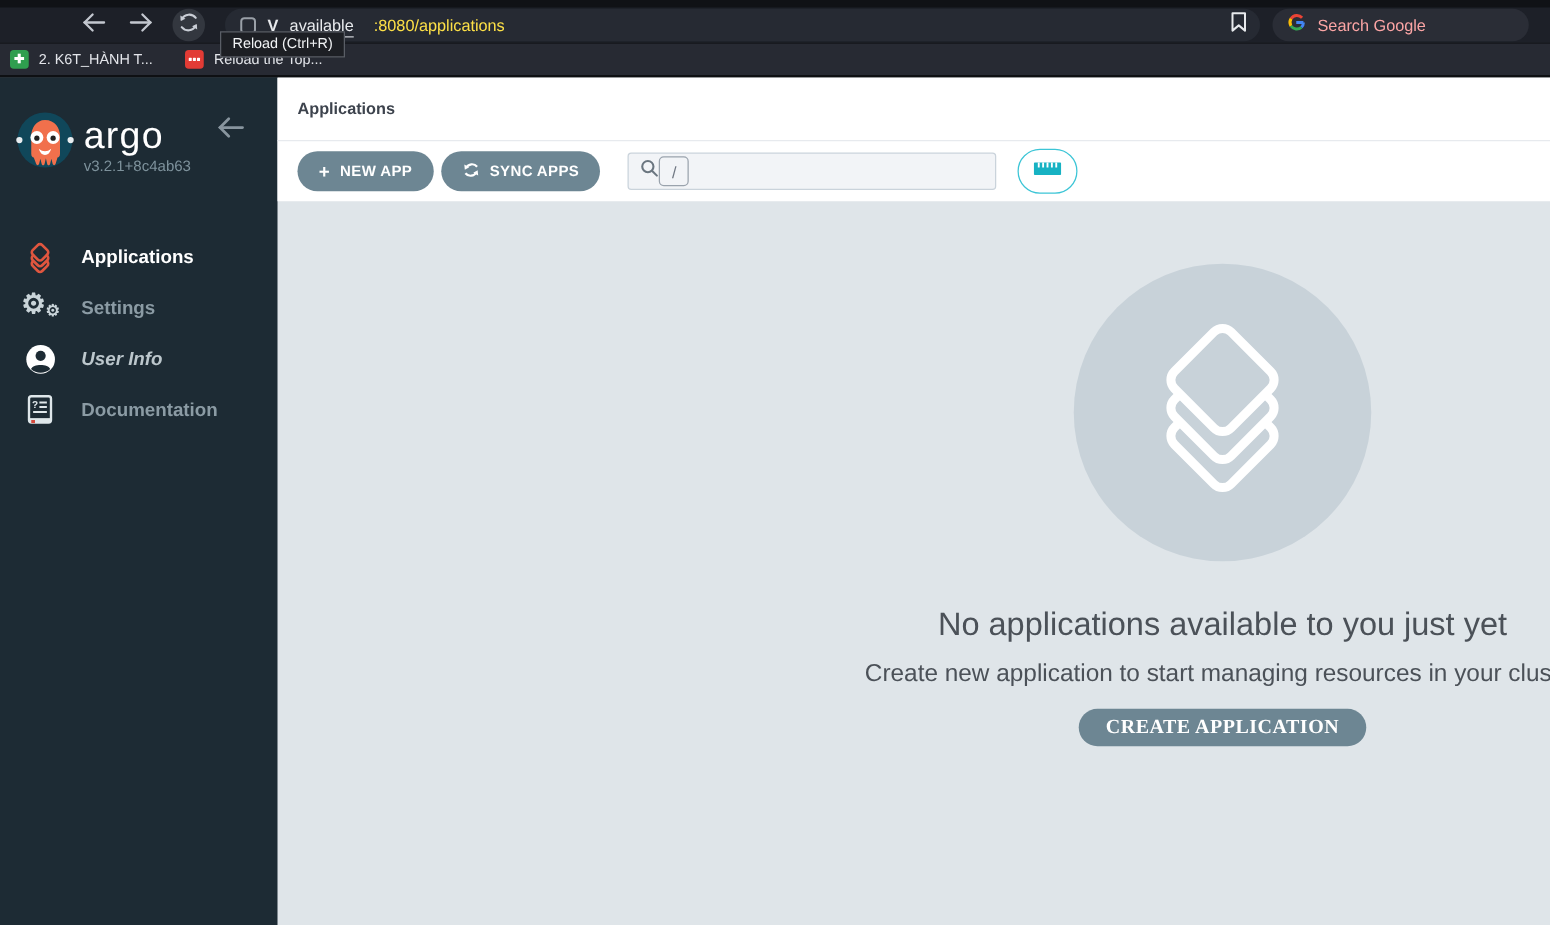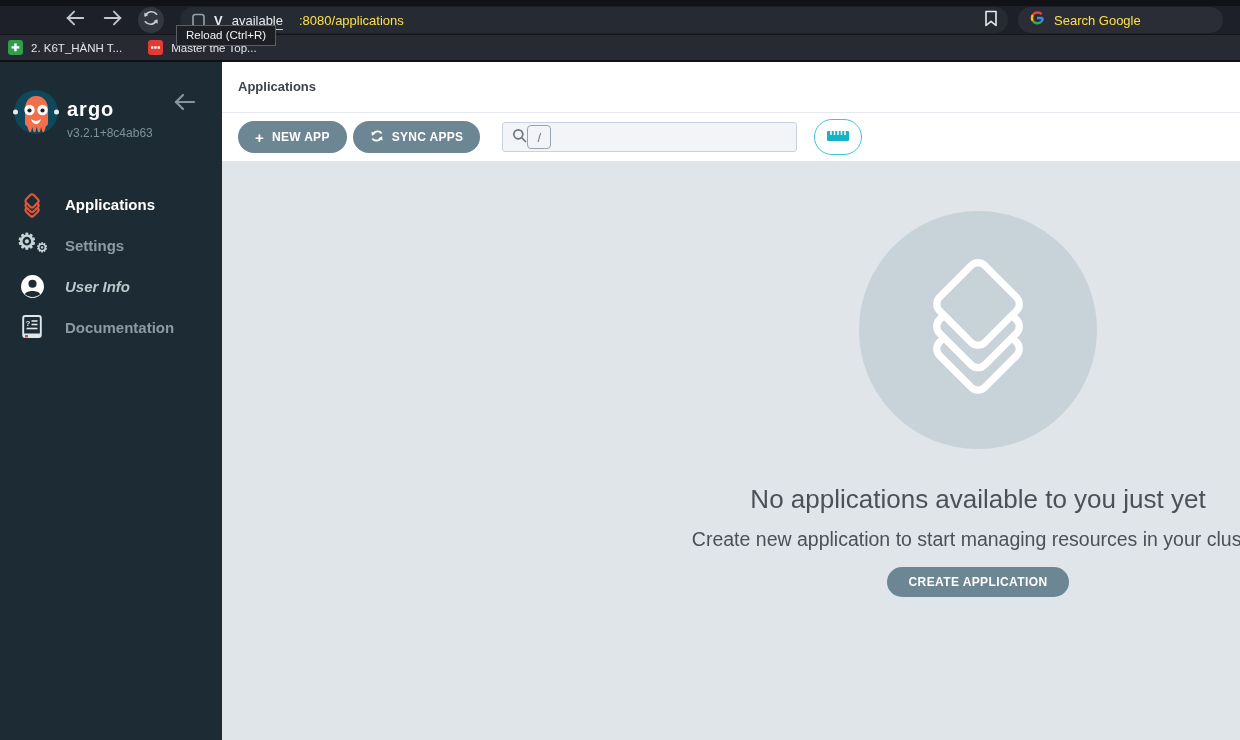--- a/index.html
+++ b/index.html
@@ -18,37 +18,37 @@
   .addressbar{margin-left:16px;height:26px;width:828px;background:#262a33;border-radius:13px;
     display:flex;align-items:center;padding:0 10px 0 12px;box-sizing:border-box;cursor:text;}
   .siteinfo{display:flex;align-items:center;margin-right:9px;}
   .favletter{color:#e8eaed;font-weight:bold;font-size:13px;margin-right:9px;}
   .urltext{font-size:13px;white-space:nowrap;}
   .urlhost{color:#e9ebee;border-bottom:1px solid #c9ccd2;padding-bottom:1px;}
   .urlpath{color:#fde047;padding-left:16px;}
   .addr-spacer{flex:1;}
   .gsearch{margin-left:10px;height:26px;width:205px;background:#2a2d36;border-radius:13px;
     display:flex;align-items:center;padding-left:11px;box-sizing:border-box;cursor:text;}
-  .gsearch-label{color:#fde047;font-size:13px;margin-left:9px;}
+  .gsearch-label{color:#fca5a5;font-size:13px;margin-left:9px;}
   .chrome-row2{height:28px;background:#272a33;border-top:1px solid #14161b;border-bottom:2px solid #0e1013;
     display:flex;align-items:center;padding-left:8px;gap:26px;box-sizing:border-box;}
   .bm-item{display:flex;align-items:center;gap:8px;cursor:pointer;}
   .bm-label{color:#e3e5ea;font-size:11.5px;white-space:nowrap;}
   .fav{width:15px;height:15px;border-radius:3px;display:flex;align-items:center;justify-content:center;flex:none;}
   .fav-green{background:#2f9e4f;color:#fff;font-size:10px;font-weight:bold;line-height:1;}
   .fav-red{background:#e23b35;}
   .tooltip{position:absolute;left:176px;top:25px;z-index:20;background:#1d1f24;border:1px solid #5a5e66;
     color:#f1f3f5;font-size:11.5px;padding:3px 9px 4px;white-space:nowrap;}
   
   .app{display:flex;height:678px;}
   
   .sidebar{width:222px;flex:none;background:#1d2b34;position:relative;}
   .logo-row{display:flex;align-items:flex-start;padding:26px 0 0 12px;}
   .logo-col{margin-left:7px;padding-top:7px;}
-  .logo-word{font-size:20px;line-height:28px;font-weight:bold;color:#fff;letter-spacing:1px;}
+  .logo-word{font-size:30px;line-height:28px;font-weight:normal;color:#fff;letter-spacing:1px;}
   .logo-ver{font-size:12px;color:#7e929c;margin-top:3px;}
   .collapse{position:absolute;top:30px;right:26px;cursor:pointer;}
   .nav{margin-top:34px;}
   .nav-item{height:41px;display:flex;align-items:center;padding-left:16px;gap:17px;
     font-size:15px;font-weight:600;color:#8b9ba4;cursor:pointer;}
   .nav-item .ico{width:32px;display:flex;justify-content:center;align-items:center;}
   .nav-item.active{color:#ffffff;font-weight:700;}
   .nav-item.bright{color:#bcc7cc;font-style:italic;}
   .gearwrap{position:relative;width:26px;height:26px;color:#c9d4d9;}
   .gearwrap .g1{position:absolute;left:-2px;top:-4px;font-size:22px;}
@@ -73,22 +73,22 @@
   .view-toggle{margin-left:17px;width:48px;height:36px;border-radius:18px;background:#fff;border:1px solid #3cc5d6;
     display:flex;align-items:center;justify-content:center;cursor:pointer;box-sizing:border-box;}
   
   .content{height:579px;position:relative;overflow:hidden;}
   .empty{position:absolute;top:50px;left:0;width:100%;text-align:center;}
   .big-circle{width:238px;height:238px;border-radius:50%;background:#c8d2d9;margin:0 auto;
     display:flex;align-items:center;justify-content:center;}
   .empty-title{margin:35px 0 0;font-size:26px;font-weight:400;color:#4b5158;}
   .empty-sub{margin:13px 0 0;font-size:19.5px;font-weight:400;color:#4b5158;white-space:nowrap;}
   .create-btn{margin-top:16px;height:30px;border-radius:15px;background:#6d8693;color:#fff;border:none;
-    font-size:12px;font-weight:bold;letter-spacing:.4px;padding:0 22px;cursor:pointer;
-    font-family:Liberation Sans, sans-serif;}
+    font-size:16px;font-weight:bold;letter-spacing:.4px;padding:0 22px;cursor:pointer;
+    font-family:Liberation Serif, serif;}
 </style>
 </head>
 <body>
 
 <div class="chrome">
   <div class="chrome-strip"></div>
 
   <div class="chrome-row1">
     <div class="nav-btns">
       <div class="chrome-btn">
@@ -165,21 +165,21 @@
     <div class="bm-item">
       <span class="fav fav-red">
         <svg width="11" height="11" viewBox="0 0 11 11">
             <g fill="#fff">
               <rect x="1" y="4.2" width="2.4" height="2.6" rx="0.5"></rect>
               <rect x="4.3" y="4.2" width="2.4" height="2.6" rx="0.5"></rect>
               <rect x="7.6" y="4.2" width="2.4" height="2.6" rx="0.5"></rect>
             </g>
           </svg>
       </span>
-      <span class="bm-label">Master the Top...</span>
+      <span class="bm-label">Reload the Top...</span>
     </div>
   </div>
 
   <div class="tooltip">Reload (Ctrl+R)</div>
 </div>
 
 <div class="app">
 
   <div class="sidebar">
     <div class="logo-row">

